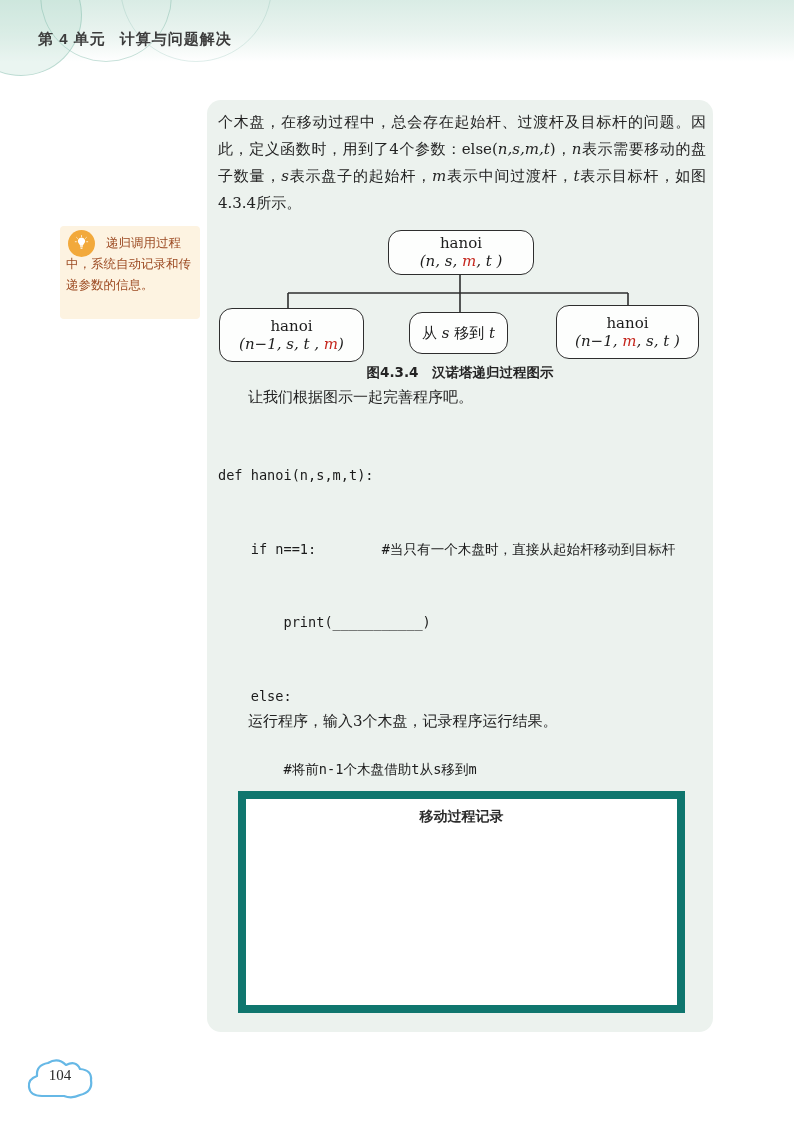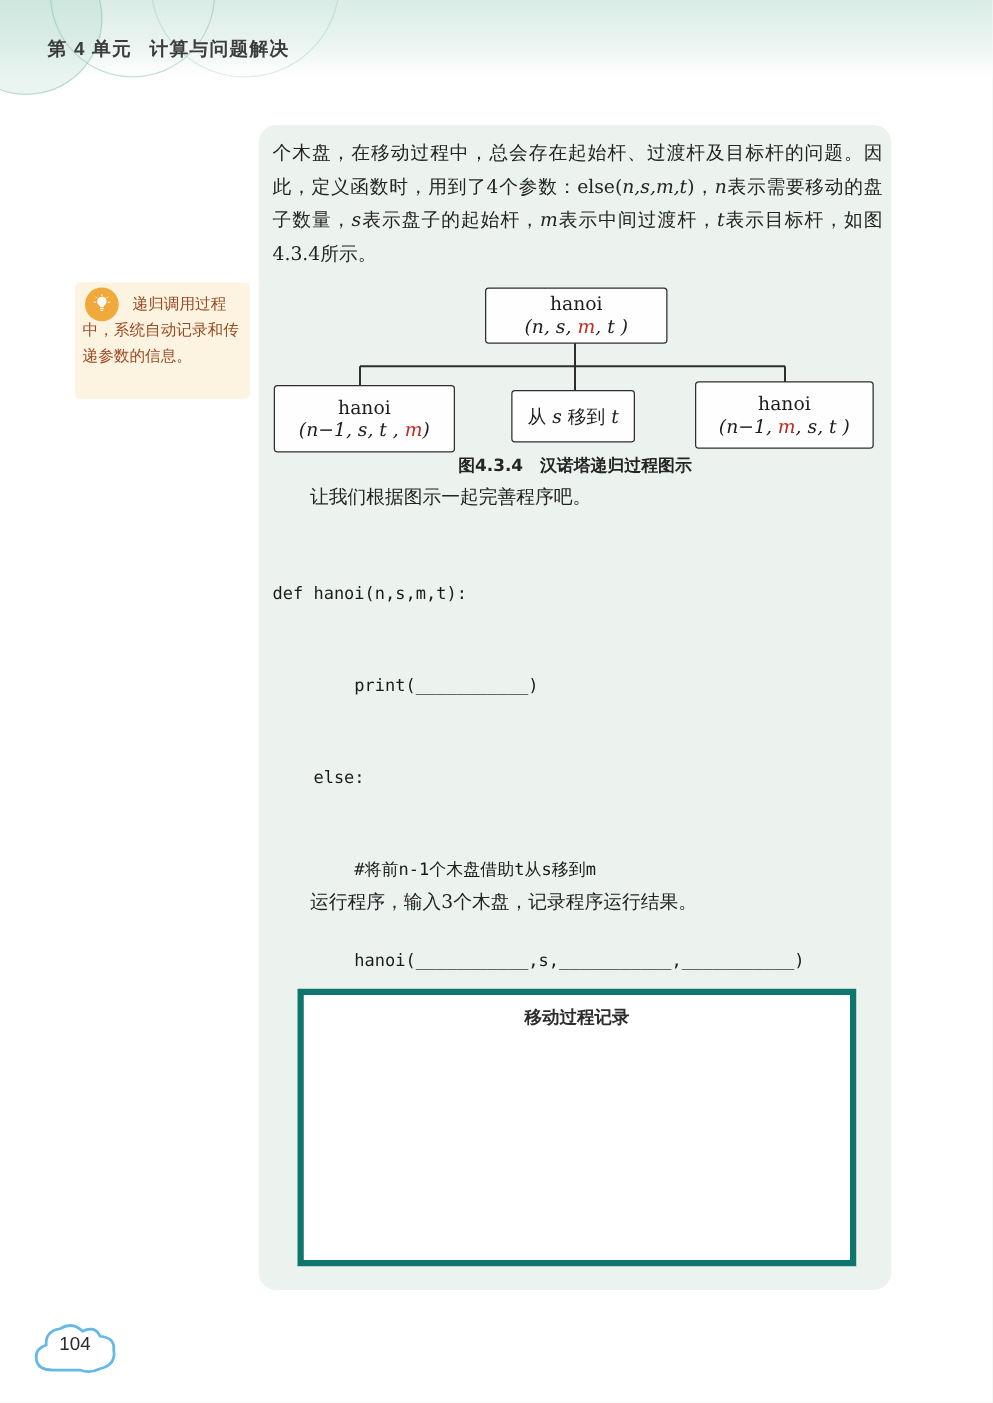--- a/index.html
+++ b/index.html
@@ -41,21 +41,21 @@
     font-family:"DejaVu Serif",serif;font-size:12.5px;line-height:21px;color:#9c4a22;
   }
   .side-note .note-text{display:block;text-indent:40px;}
   .bulb-badge{
     position:absolute;left:8px;top:4px;width:27px;height:27px;border-radius:50%;
     background:#f2a93b;display:flex;align-items:center;justify-content:center;
   }
   
   .connector-svg{position:absolute;left:0;top:0;width:794px;height:1122px;pointer-events:none;}
   .dbox{
-    position:absolute;background:#fdfefd;border:1.6px solid #2e2e2e;border-radius:3px;
+    position:absolute;background:#fdfefd;border:1.6px solid #2e2e2e;border-radius:13px;
     display:flex;flex-direction:column;align-items:center;justify-content:center;
     font-family:"DejaVu Serif",serif;color:#1c1c1c;
   }
   .dbox .t1{font-size:15px;line-height:18px;}
   .dbox .t2{font-size:15px;line-height:19px;}
   .box-root{left:388px;top:230px;width:144px;height:43px;}
   .box-left{left:219px;top:308px;width:143px;height:52px;}
   .box-mid{left:409px;top:312px;width:97px;height:40px;font-size:15px;}
   .box-right{left:556px;top:305px;width:141px;height:52px;}
   .caption{
@@ -72,31 +72,31 @@
     font-family:"DejaVu Sans Mono",monospace;font-size:13.6px;line-height:24.5px;
     color:#1b1b1b;white-space:pre;
   }
   .run-note{
     position:absolute;left:218px;top:712px;width:488px;
     font-family:"DejaVu Serif",serif;font-size:15px;text-indent:30px;color:#232323;
   }
   
   .record-box{
     position:absolute;left:238px;top:791px;width:447px;height:222px;
-    background:#ffffff;border:5px solid #0f766e;box-sizing:border-box;
+    background:#ffffff;border:8px solid #0f766e;box-sizing:border-box;
   }
   .record-title{
     margin-top:9px;text-align:center;font-size:14px;font-weight:bold;color:#2c2c2c;
     font-family:"DejaVu Sans",sans-serif;
   }
   
   .page-cloud{position:absolute;left:22px;top:1052px;width:76px;height:52px;}
   .page-cloud .num{
     position:absolute;left:0;top:15px;width:76px;text-align:center;
-    font-size:15px;color:#2b2b2b;font-family:Liberation Sans, sans-serif;
+    font-size:15px;color:#2b2b2b;font-family:Liberation Serif, serif;
   }
 </style>
 </head>
 <body>
 
 <div class="header-band">
   <div class="deco-circle deco-c1"></div>
   <div class="deco-circle deco-c2"></div>
   <div class="deco-circle deco-c3"></div>
 </div>
@@ -153,20 +153,21 @@
   <span class="t1">hanoi</span>
   <span class="t2"><span class="var">(n−1, </span><span class="hl">m</span><span class="var">, s, t )</span></span>
 </div>
 
 <div class="caption">图4.3.4　汉诺塔递归过程图示</div>
 
 <div class="lead-in">让我们根据图示一起完善程序吧。</div>
 
 <div class="code-block">
   <div>def hanoi(n,s,m,t):</div>
+  <div>    if n==1:        #当只有一个木盘时，直接从起始杆移动到目标杆</div>
   <div>        print(___________)</div>
   <div>    else:</div>
   <div>        #将前n-1个木盘借助t从s移到m</div>
   <div>        hanoi(___________,s,___________,___________)</div>
   <div>        print(___________)        #将最下面的木盘从s移到t</div>
   
   
   
   
   

